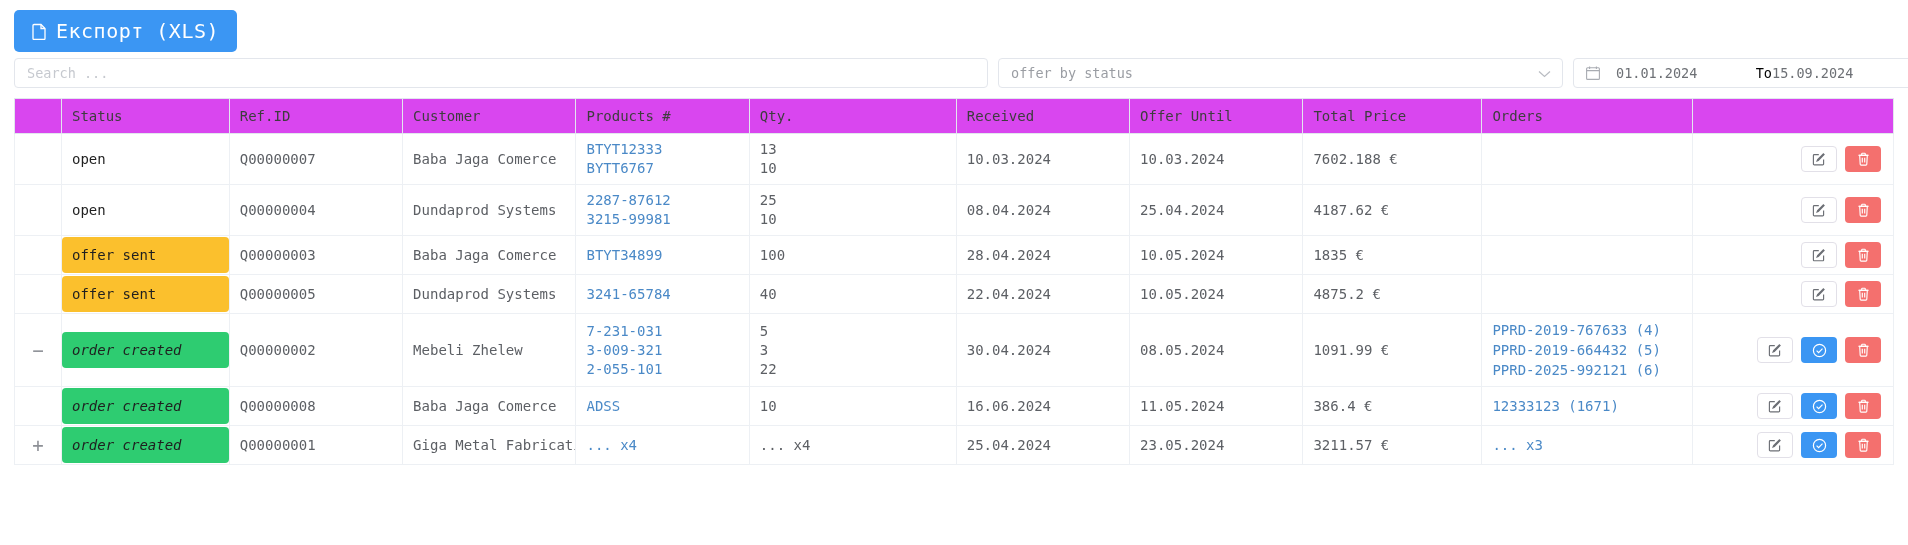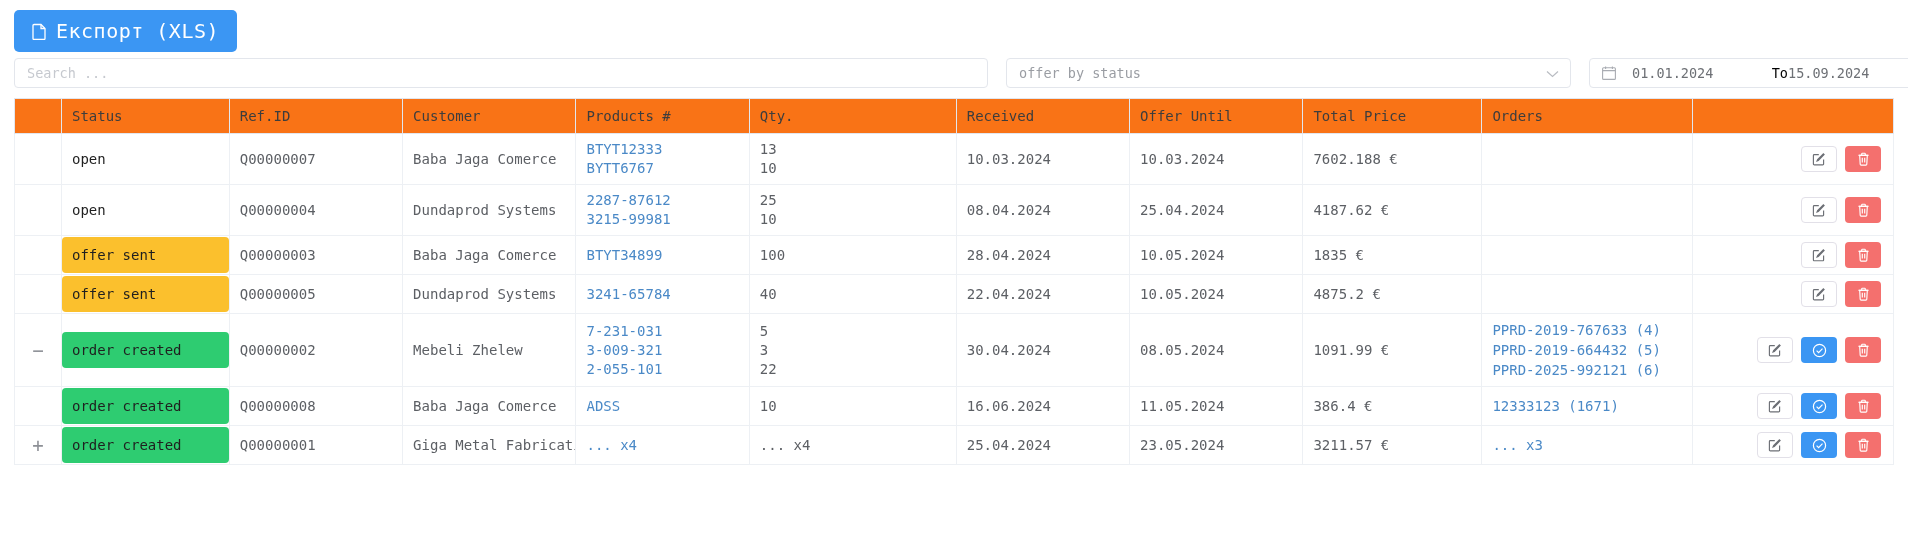--- a/index.html
+++ b/index.html
@@ -36,21 +36,21 @@
     font-size: 20px;
     font-family: "DejaVu Sans Mono", "Liberation Mono", monospace;
     cursor: pointer;
     white-space: nowrap;
     letter-spacing: 0.5px;
   }
   .export-btn svg { display:block; }
 
   
   .filterbar {
-    display: flex; align-items: center; gap: 18px;
+    display: flex; align-items: center; gap: 10px;
     padding: 0 14px;
     margin-top: 2px;
     height: 34px;
   }
   .search-input {
     flex: 0 0 974px;
     height: 30px;
     border: 1px solid #e3e6ec;
     border-radius: 4px;
     padding: 0 12px;
@@ -97,21 +97,21 @@
 
   
   .tbl-wrap { padding: 0 14px; margin-top: 8px; }
   table.grid {
     width: 1880px;
     border-collapse: collapse;
     table-layout: fixed;
     font-family: "DejaVu Sans Mono", "Liberation Mono", monospace;
   }
   table.grid th {
-    background: #f97316;
+    background: #d946ef;
     color: #3d3d3d;
     font-weight: 400;
     font-size: 14px;
     text-align: left;
     padding: 9px 10px;
     border: 1px solid #e2e6ee;
     border-left: none;
     border-right: 1px solid #e2e6ee;
     height: 32px;
     white-space: nowrap;
@@ -158,21 +158,21 @@
     min-height: 36px;
     padding: 0 10px;
     border-radius: 4px;
     font-size: 14px;
     color: #1f1f1f;
     white-space: nowrap;
   }
   .badge-cell { padding: 2px 2px 2px 0; }
   .badge.plain { background: transparent; padding-left: 10px; }
   .badge.yellow { background: #fbc02d; }
-  .badge.green  { background: #2ecc71; }
+  .badge.green  { background: #2ecc71; font-style: italic; }
 
   .actions { display:flex; align-items:center; justify-content:flex-end; gap: 8px; padding-right: 2px; }
   .btn-ic {
     width: 36px; height: 26px;
     border-radius: 4px;
     display:flex; align-items:center; justify-content:center;
     cursor: pointer;
     border: 1px solid transparent;
   }
   .btn-edit  { background: #ffffff; border: 1px solid #e2e0e8; }

